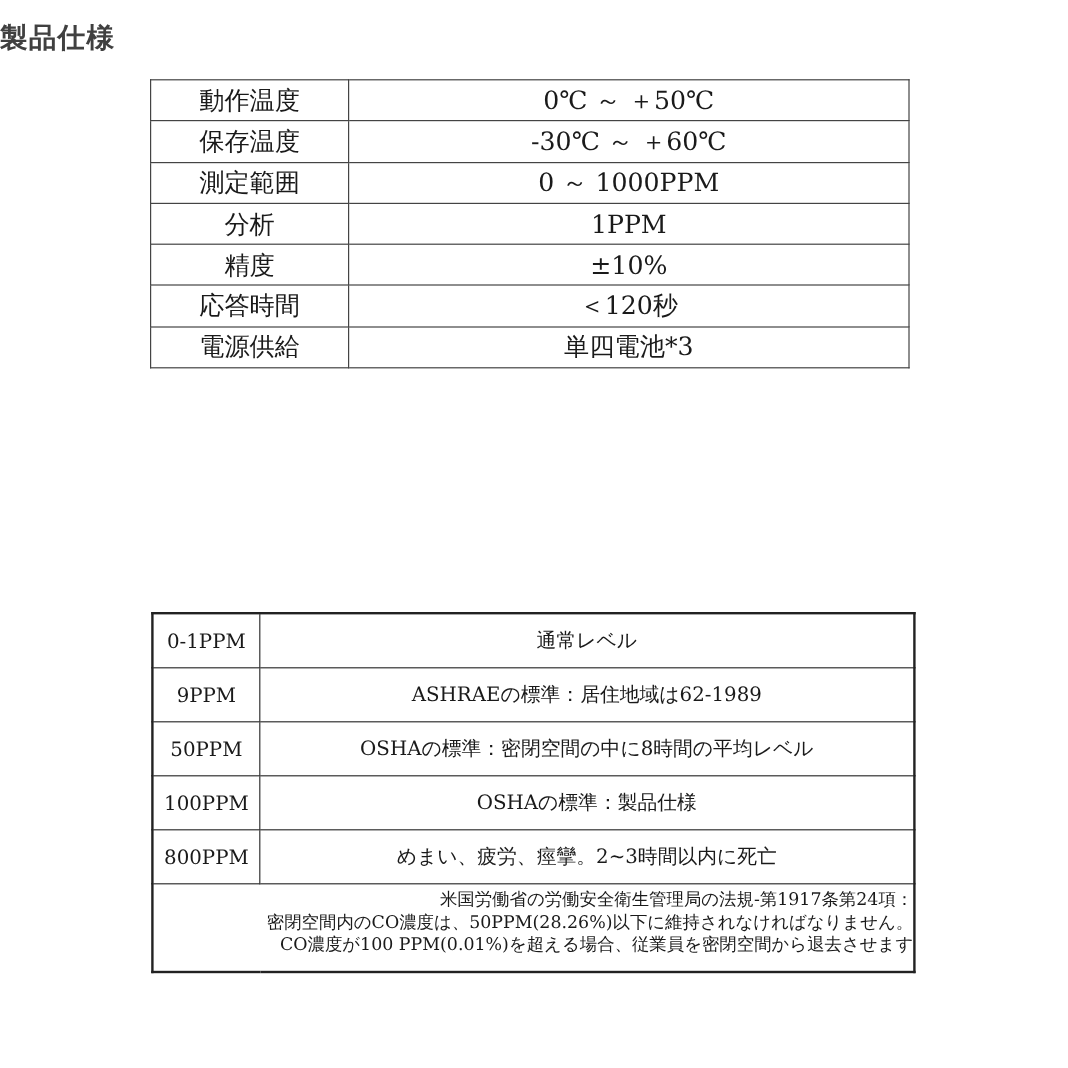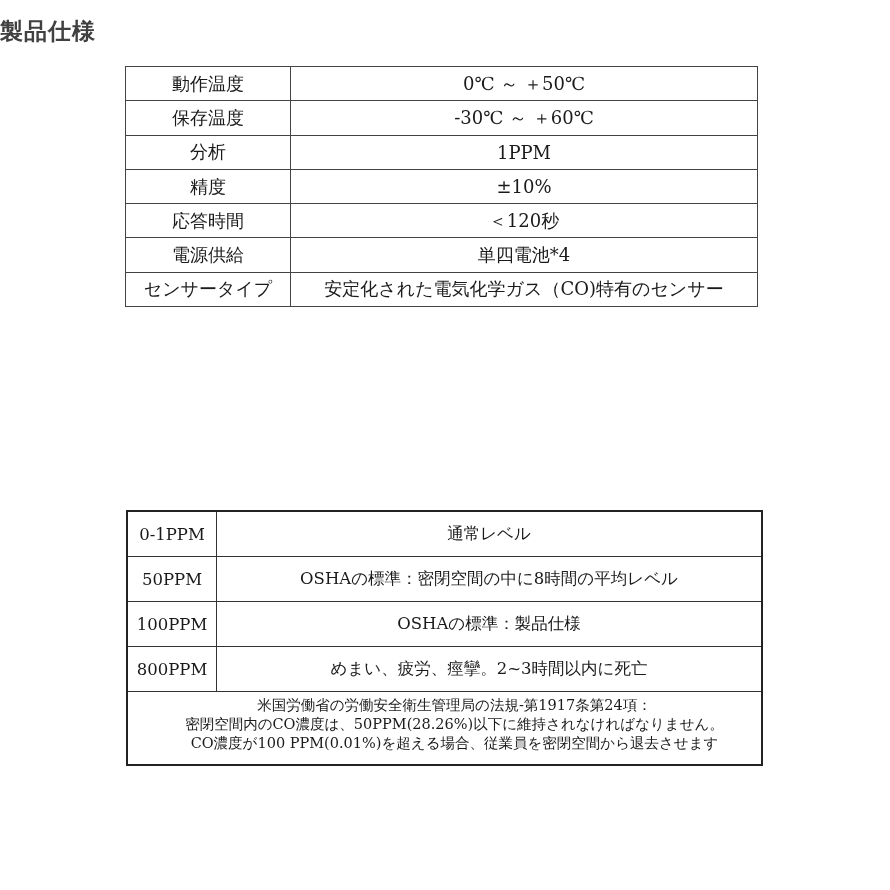--- a/index.html
+++ b/index.html
@@ -9,78 +9,82 @@
   }
   .title {
     position: absolute; left: 0; top: 16px; width: 890px; 
     font-family: "DejaVu Sans", "Liberation Sans", sans-serif; font-weight: bold;
     font-size: 23px; color: #404040; letter-spacing: 1px;
   }
   table { border-collapse: collapse; position: absolute; table-layout: fixed; }
   #spec-table { left: 125px; top: 66px; width: 633px; border: 1.5px solid #333; }
   #spec-table td {
     border: 1.2px solid #444; height: 33.3px; padding: 0; text-align: center;
-    font-size: 18px; white-space: nowrap; overflow: hidden;
+    font-size: 21px; white-space: nowrap; overflow: hidden;
   }
   #spec-table td.k { width: 164px; }
   #level-table { left: 126px; top: 510px; width: 637px; border: 2px solid #222; }
   #level-table td {
     border: 1.5px solid #333; height: 44px; padding: 0; text-align: center;
     font-size: 16.5px; white-space: nowrap; overflow: hidden;
   }
   #level-table td.k { width: 88px; }
   #level-table td.note {
-    height: 68px; text-align: center; padding: 4px 0 0 20px; vertical-align: top;
+    height: 68px; text-align: right; padding: 4px 0 0 20px; vertical-align: top;
     font-size: 14.5px; line-height: 19px; white-space: normal;
   }
   .note-line { display: block; white-space: nowrap; }
 </style>
 </head>
 <body>
 
 <div class="title">製品仕様</div>
 
 <table id="spec-table">
   <tbody>
     <tr>
         <td class="k">動作温度</td>
         <td>0℃ ～ ＋50℃</td>
       </tr>
     <tr>
         <td class="k">保存温度</td>
         <td>-30℃ ～ ＋60℃</td>
       </tr>
     <tr>
+        <td class="k">測定範囲</td>
+        <td>0 ～ 1000PPM</td>
+      </tr>
+    <tr>
         <td class="k">分析</td>
         <td>1PPM</td>
       </tr>
     <tr>
         <td class="k">精度</td>
         <td>±10%</td>
       </tr>
     <tr>
         <td class="k">応答時間</td>
         <td>＜120秒</td>
       </tr>
     <tr>
         <td class="k">電源供給</td>
-        <td>単四電池*4</td>
-      </tr>
-    <tr>
-        <td class="k">センサータイプ</td>
-        <td>安定化された電気化学ガス（CO)特有のセンサー</td>
+        <td>単四電池*3</td>
       </tr>
   </tbody>
 </table>
 
 <table id="level-table">
   <tbody>
     <tr>
         <td class="k">0-1PPM</td>
         <td>通常レベル</td>
+      </tr>
+    <tr>
+        <td class="k">9PPM</td>
+        <td>ASHRAEの標準：居住地域は62-1989</td>
       </tr>
     <tr>
         <td class="k">50PPM</td>
         <td>OSHAの標準：密閉空間の中に8時間の平均レベル</td>
       </tr>
     <tr>
         <td class="k">100PPM</td>
         <td>OSHAの標準：製品仕様</td>
       </tr>
     <tr>

